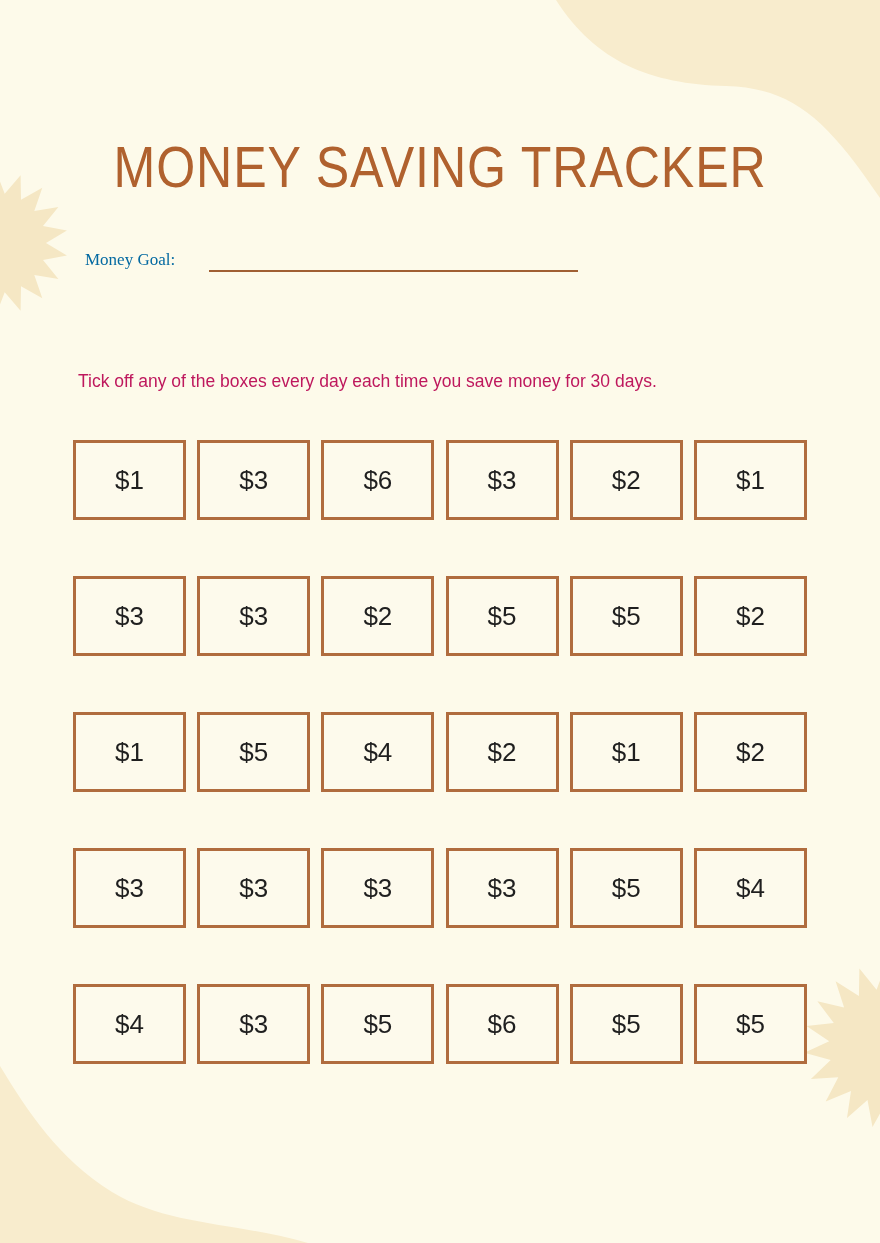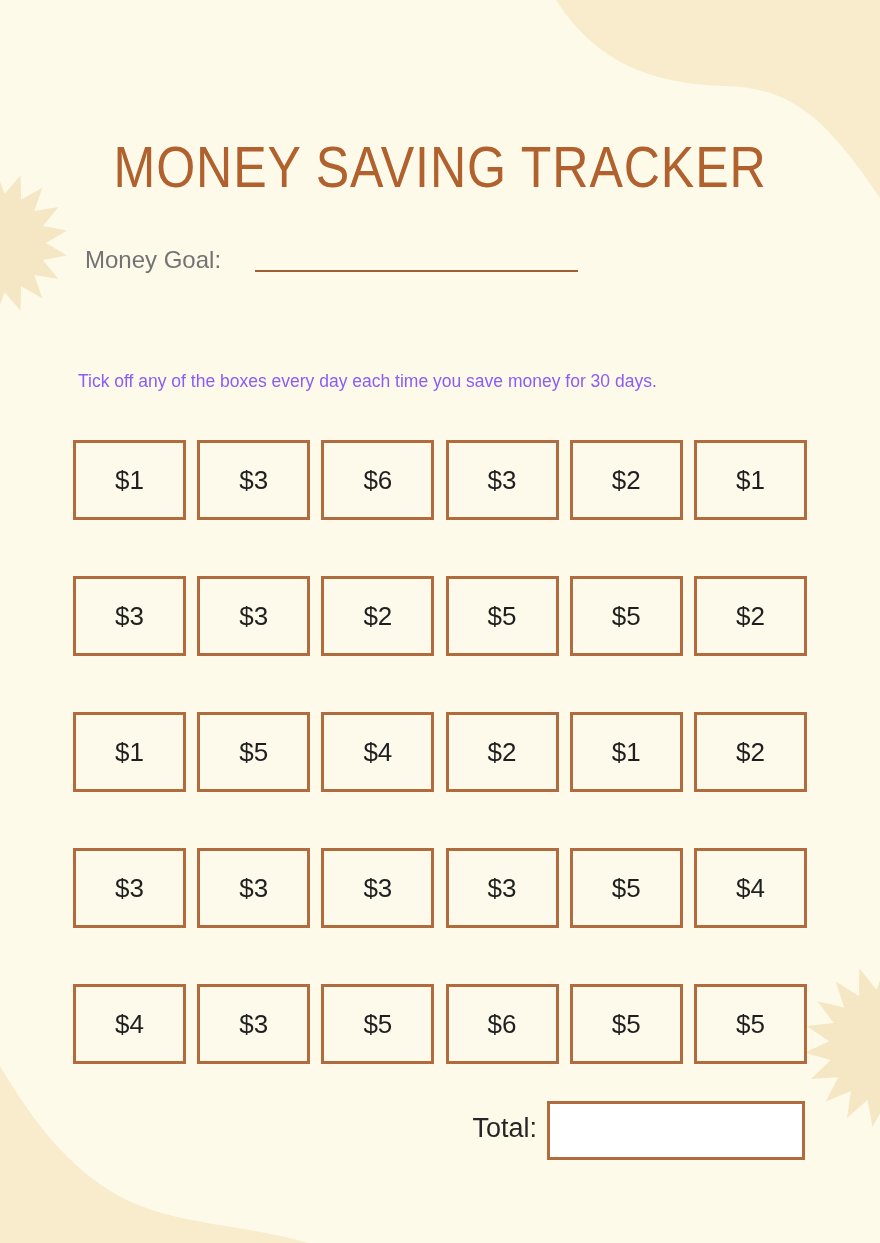--- a/index.html
+++ b/index.html
@@ -18,28 +18,28 @@
   .content{position:absolute;inset:0;z-index:1;}
 
   .page-title{
     position:absolute;top:134px;left:0;width:880px;
     text-align:center;color:var(--accent);
     font-size:57px;font-weight:400;letter-spacing:1px;white-space:nowrap;
   }
   .page-title span{display:inline-block;transform:scaleX(0.88);transform-origin:center;}
 
   .field-row{position:absolute;display:flex;align-items:flex-end;}
-  .field-row .label{font-size:24px;line-height:24px;color:#737373;}
+  .field-row .label{font-size:17px;line-height:24px;color:#0369a1;font-family:Liberation Serif, serif;}
   .write-line{flex:1;height:5px;border-bottom:2px solid var(--line);}
   #field-goal{top:248px;left:85px;width:493px;}
   #field-goal .write-line{margin-left:34px;}
   #field-month{top:296px;left:78px;width:500px;}
   #field-month .write-line{margin-left:30px;}
 
-  .instruction{position:absolute;top:371px;left:78px;font-size:17.5px;color:#8b5cf6;}
+  .instruction{position:absolute;top:371px;left:78px;font-size:17.5px;color:#be185d;}
 
   .grid{position:absolute;top:440px;left:73px;width:734px;
     display:flex;flex-direction:column;gap:56px;}
   .grid-row{display:flex;justify-content:space-between;}
   .money-box{
     width:113px;height:80px;background:var(--boxfill);
     border:3.5px solid var(--border);
     display:flex;align-items:center;justify-content:center;
     font-size:26px;color:var(--text);
   }
@@ -111,18 +111,14 @@
       <div class="grid-row">
         <div class="money-box">$4</div>
         <div class="money-box">$3</div>
         <div class="money-box">$5</div>
         <div class="money-box">$6</div>
         <div class="money-box">$5</div>
         <div class="money-box">$5</div>
       </div>
     </div>
 
-  <div class="total-row">
-    <span class="total-label">Total:</span>
-    <div class="total-box"></div>
-  </div>
 
 </div>
 
 </body></html>

